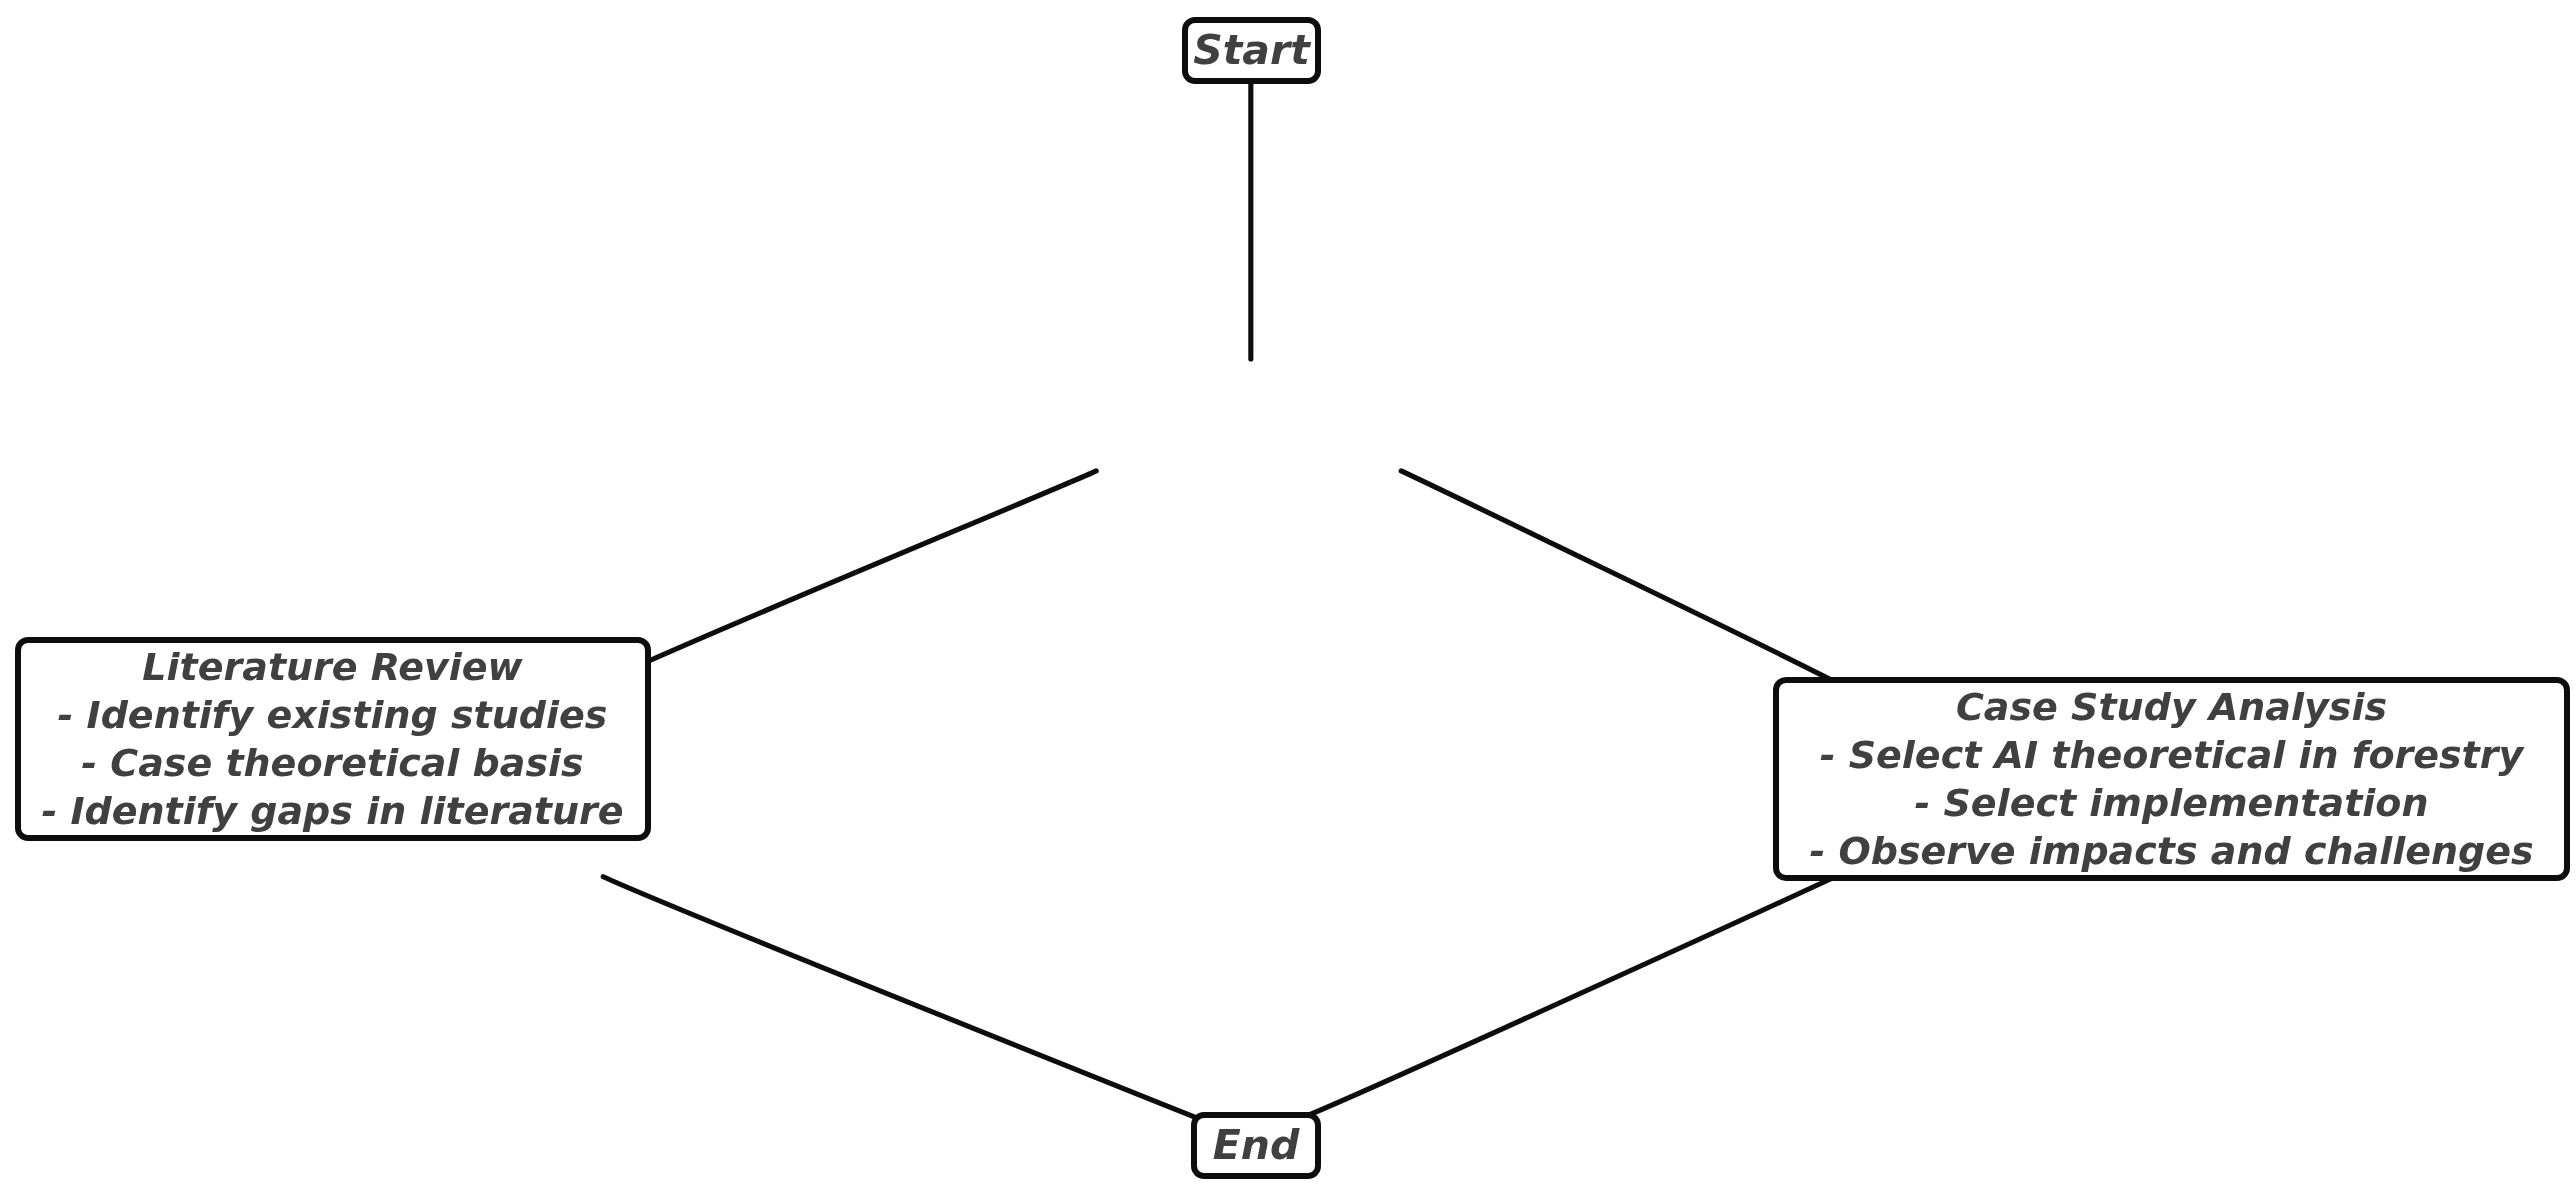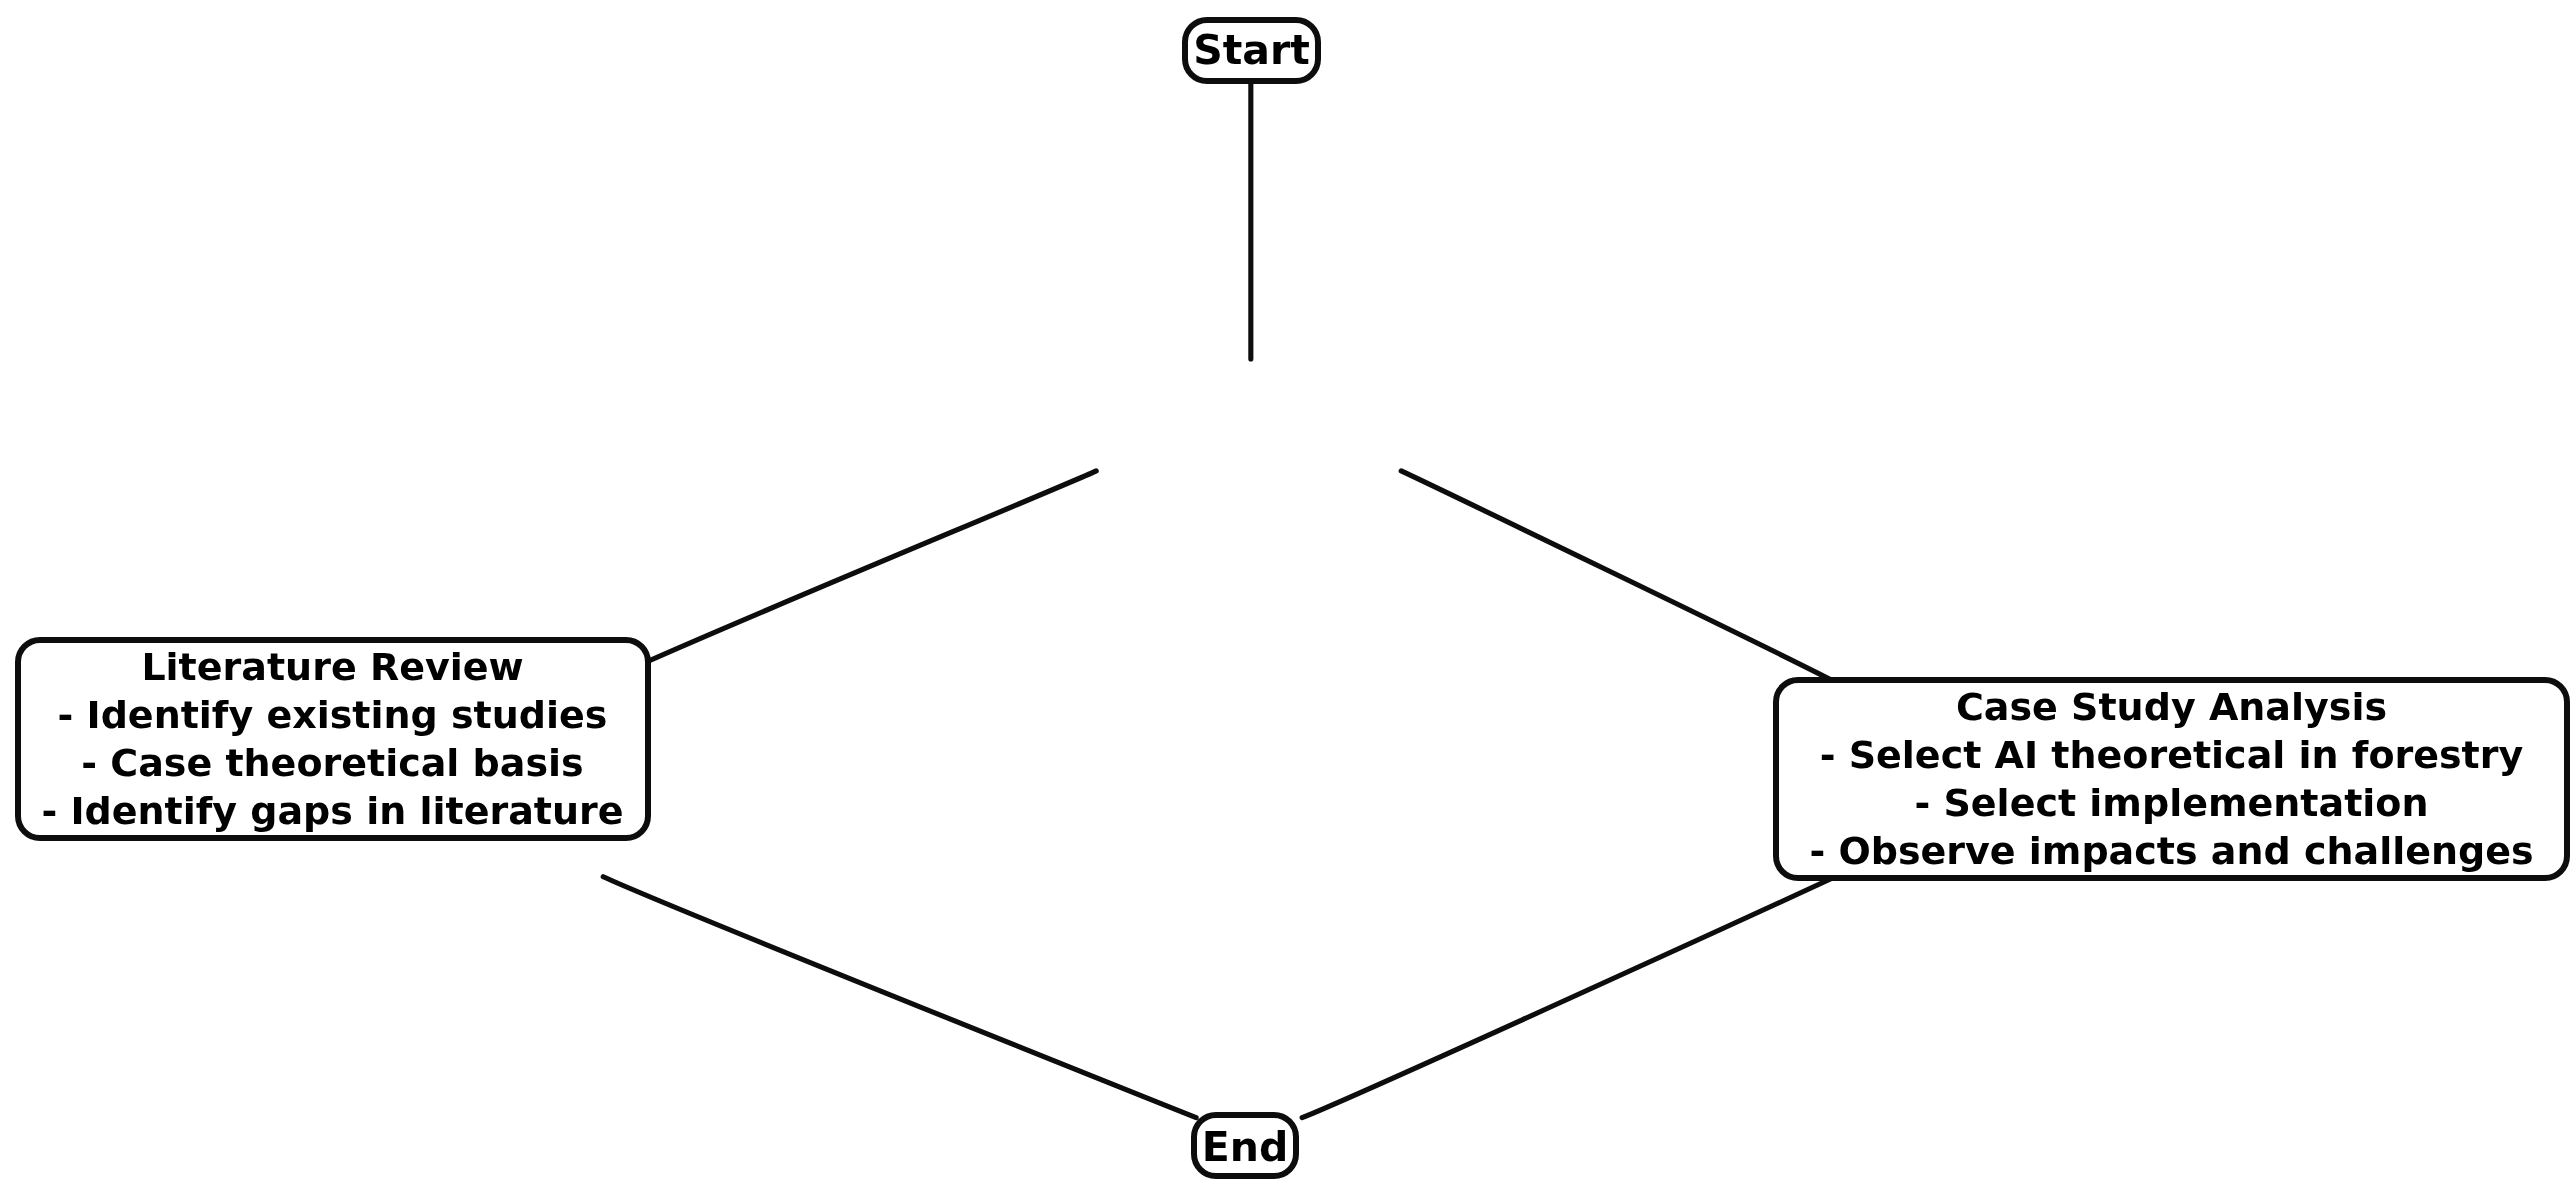--- a/index.html
+++ b/index.html
@@ -27,41 +27,42 @@
     fill: none;
     stroke: #0d0d0d;
     stroke-width: 6;
     stroke-linecap: round;
   }
   .node {
     position: absolute;
     box-sizing: border-box;
     background: #ffffff;
     border: 6px solid #0d0d0d;
-    border-radius: 25px;
-    color: #000000;
+    border-radius: 13px;
+    color: #404040;
     font-weight: bold;
     display: flex;
     flex-direction: column;
     justify-content: center;
     align-items: center;
     text-align: center;
     z-index: 2;
     line-height: 1.24;
+    font-style: italic;
   }
   .node-terminal {
     font-size: 41px;
   }
   .node-start {
     left: 1182px; top: 17px;
     width: 139px; height: 67px;
   }
   .node-end {
     left: 1191px; top: 1112px;
-    width: 108px; height: 67px; justify-content: flex-end;
+    width: 130px; height: 67px;
   }
   .node-approach {
     left: 813px; top: 357px;
     width: 872px; height: 115px;
     font-size: 39px;
     line-height: 1.22;
   }
   .node-branch {
     font-size: 38px;
     line-height: 1.27;

